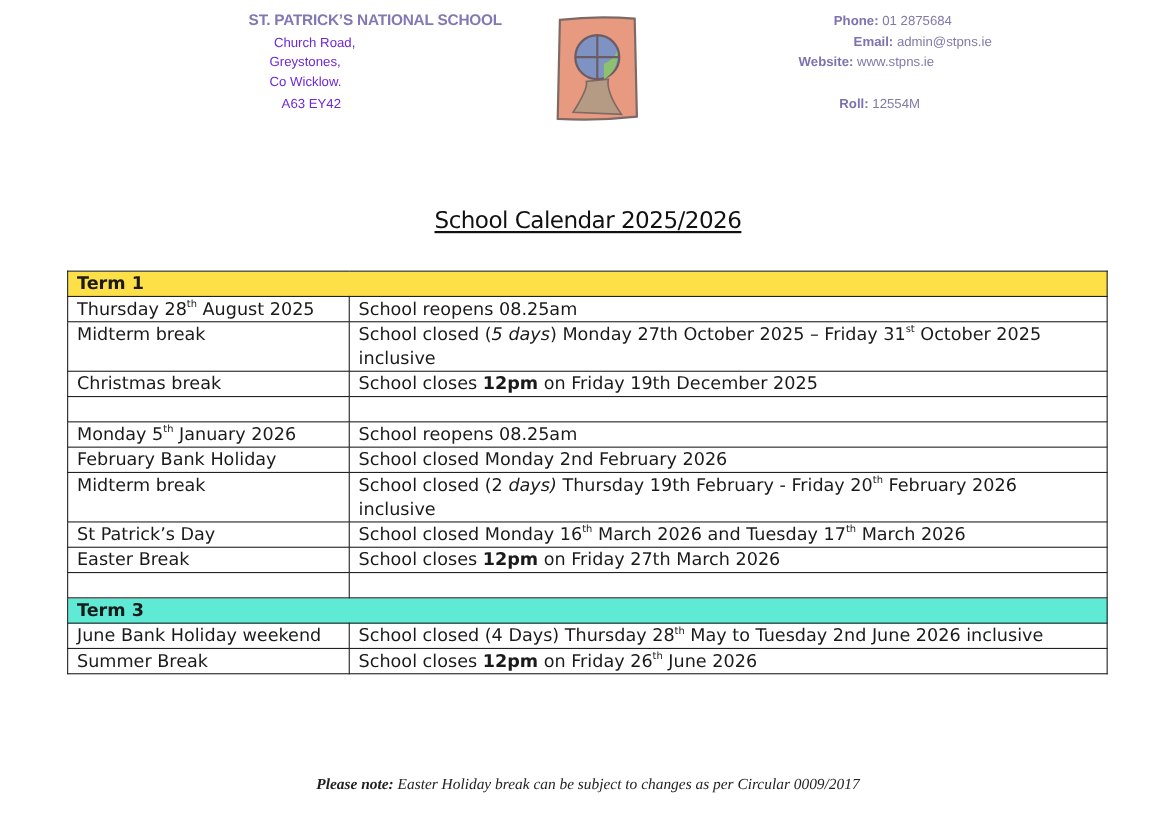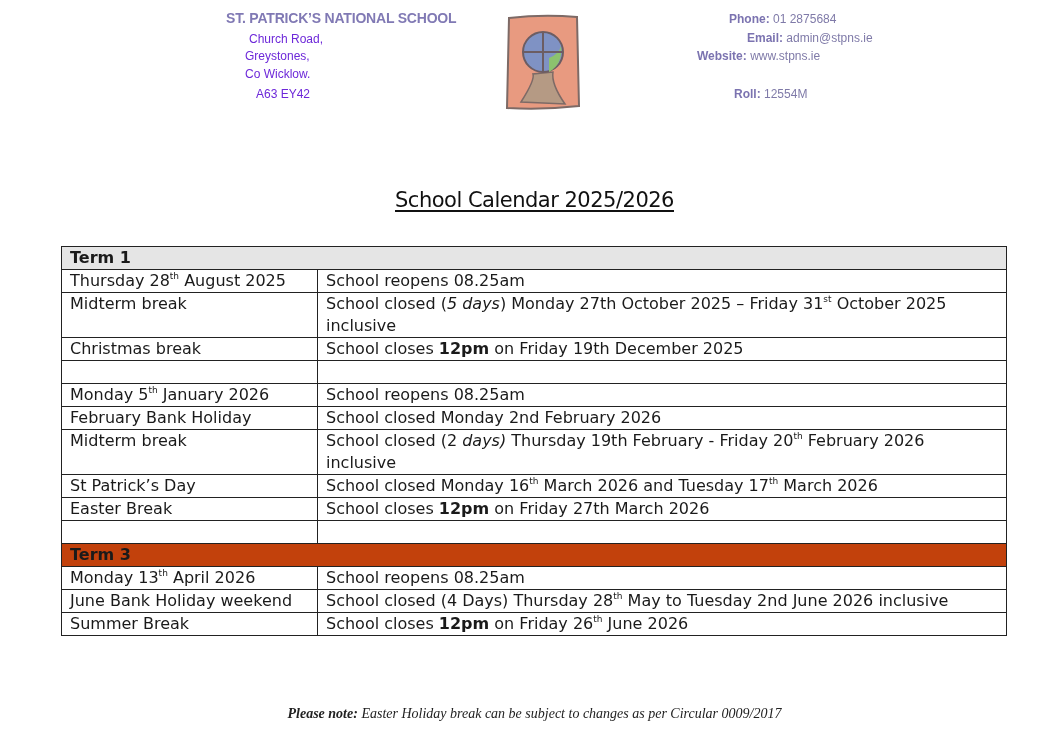--- a/index.html
+++ b/index.html
@@ -6,35 +6,35 @@
   body { width: 1061px; height: 745px; position: relative; overflow: hidden;
          font-family: "DejaVu Sans", sans-serif; color: #111; }
 
   .hdr-left { position: absolute; left: 226px; top: 10px; color: #8079b4; }
   .school-name { font-family: "Liberation Sans", sans-serif; font-weight: bold; font-size: 14px; letter-spacing: -0.2px; }
   .addr { font-family: "Liberation Sans", sans-serif; font-size: 12px; color: #6d28d9; position: absolute; white-space: nowrap; }
 
   .logo { position: absolute; left: 503px; top: 14px; width: 80px; height: 98px; }
 
   .contact { position: absolute; font-family: "Liberation Sans", sans-serif; font-size: 12px; color: #7f7aa8; white-space: nowrap; }
-  .contact b { color: #7b73b0; }
+  .contact b { color: #7b73b0; margin-left: 29px; }
 
   .title { position: absolute; left: 0; width: 1069px; top: 188px; text-align: center;
            font-family: "DejaVu Sans", sans-serif; font-size: 21px; color: #111;
            text-decoration: underline; text-underline-offset: 3px; letter-spacing: -0.5px; }
 
   table.cal { position: absolute; left: 61px; top: 246px; width: 946px;
               border-collapse: collapse; font-family: "DejaVu Sans", sans-serif;
               font-size: 16px; color: #1a1a1a; }
   table.cal td { border: 1px solid #222; padding: 0 8px; vertical-align: top; line-height: 22px; }
   table.cal td.c1 { width: 239px; }
   table.cal tr.term td { font-weight: bold; font-size: 16px; height: 22px; line-height: 22px; padding-left: 8px; }
-  table.cal tr.term1 td { background: #e5e5e5; }
+  table.cal tr.term1 td { background: #fde047; }
   table.cal tr.term2 td { background: #f8cbad; }
-  table.cal tr.term3 td { background: #c2410c; }
+  table.cal tr.term3 td { background: #5eead4; }
   table.cal tr.blank td { height: 22px; }
   sup { font-size: 9px; line-height: 0; vertical-align: super; position: relative; top: -1px; }
   .desc b { font-weight: bold; }
   .desc i { font-style: italic; }
 
   .note { position: absolute; left: 0; width: 1069px; top: 706px; text-align: center;
           font-family: "Liberation Serif", serif; font-style: italic; font-size: 14px; color: #222; }
   .note b { font-weight: bold; }
 </style>
 </head>
@@ -120,24 +120,20 @@
         <td class="desc">School closes <b>12pm</b> on Friday 27th March 2026</td>
       </tr>
       <tr class="blank">
         <td class="c1"></td>
         <td class="desc"></td>
       </tr>
       <tr class="term term3">
         <td colspan="2">Term 3</td>
       </tr>
       <tr>
-        <td class="c1">Monday 13<sup>th</sup> April 2026</td>
-        <td class="desc">School reopens 08.25am</td>
-      </tr>
-      <tr>
         <td class="c1">June Bank Holiday weekend</td>
         <td class="desc">School closed (4 Days) Thursday 28<sup>th</sup> May to Tuesday 2nd June 2026 inclusive</td>
       </tr>
       <tr>
         <td class="c1">Summer Break</td>
         <td class="desc">School closes <b>12pm</b> on Friday 26<sup>th</sup> June 2026</td>
       </tr>
     </tbody>
 </table>
 

